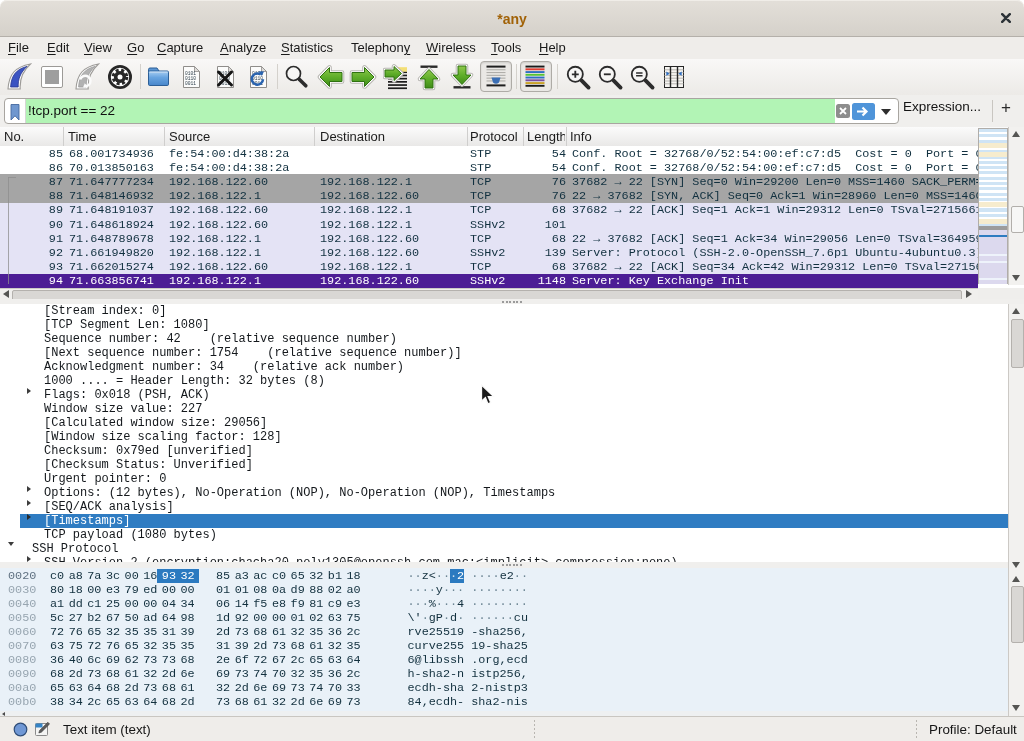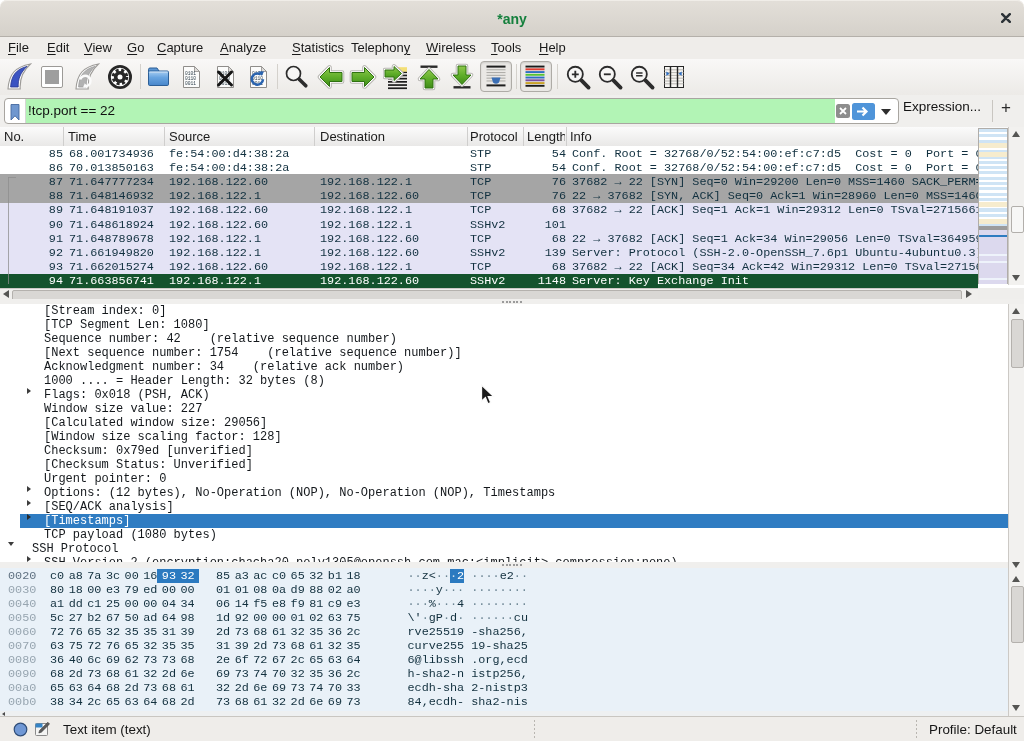--- a/index.html
+++ b/index.html
@@ -3,21 +3,21 @@
 <style>
 html,body{margin:0;padding:0;}
 body{width:1024px;height:741px;position:relative;overflow:hidden;
   font-family:"Liberation Sans",sans-serif;background:#fff;}
 .abs{position:absolute;}
 
 #titlebar{left:0;top:0;width:1024px;height:36px;background:linear-gradient(#e3dfd9,#d5d1ca);
   border-bottom:1px solid #b4b0aa;border-radius:7px 7px 0 0;
   box-shadow:inset 0 1px 0 #f0ede8;}
 #title{left:0;top:11px;width:1024px;text-align:center;font-size:14px;
-  font-weight:bold;color:#15803d;}
+  font-weight:bold;color:#a16207;}
 #closex{left:1001px;top:13px;width:10px;height:10px;}
 
 #menubar{left:0;top:37px;width:1024px;height:22px;background:#efedea;}
 .mi{position:absolute;top:3px;font-size:13px;color:#1a1a1a;}
 .mi u{text-decoration:underline;text-underline-offset:2px;}
 
 #toolbar{left:0;top:59px;width:1024px;height:36px;
   background:linear-gradient(#f9f8f7,#eceae7);border-bottom:1px solid #c3bfba;}
 .tsep{position:absolute;top:5px;width:1px;height:25px;background:#d4d1cc;}
 .tbtn{position:absolute;top:3px;width:28px;height:28px;}
@@ -46,21 +46,21 @@
 .prow{position:absolute;left:0;width:978px;height:14.2px;font-size:11.8px;
   font-family:"Liberation Mono",monospace;color:#11303f;white-space:nowrap;
   overflow:hidden;}
 .prow div{position:absolute;top:0.5px;white-space:pre;}
 .c-no{left:0;width:63px;text-align:right;}
 .c-t{left:69px;}.c-s{left:169px;}.c-d{left:320px;}.c-p{left:470px;}
 .c-l{left:500px;width:66px;text-align:right;}.c-i{left:572px;}
 .rw{background:#fff;}
 .rg{background:#a5a5a5;}
 .rl{background:#e4e3f5;}
-.rs{background:#14532d;color:#fff;}
+.rs{background:#4c1d95;color:#fff;}
 
 #mmap{left:978px;top:0.5px;width:30px;height:156px;}
 .sbV{background:#f2f1ef;border-left:1px solid #ccc9c5;}
 .sbH{background:#f0efed;border-top:1px solid #cccac6;}
 .thumb{position:absolute;background:#d9d7d4;border:1px solid #b4b1ad;
   border-radius:2px;}
 .arr{position:absolute;width:0;height:0;}
 
 .splitter{left:0;width:1024px;background:#f0efed;}
 .dots{position:absolute;left:502px;width:21px;height:2px;
@@ -101,21 +101,21 @@
     <path d="M1.2 1.2 L8.8 8.8 M8.8 1.2 L1.2 8.8" stroke="#2c3237" stroke-width="2.5" stroke-linecap="round"></path>
   </svg>
 
 <div class="abs" id="menubar">
 <span class="mi" style="left:8px"><u>F</u>ile</span>
 <span class="mi" style="left:47px"><u>E</u>dit</span>
 <span class="mi" style="left:84px"><u>V</u>iew</span>
 <span class="mi" style="left:127px"><u>G</u>o</span>
 <span class="mi" style="left:157px"><u>C</u>apture</span>
 <span class="mi" style="left:220px"><u>A</u>nalyze</span>
-<span class="mi" style="left:292px"><u>S</u>tatistics</span>
+<span class="mi" style="left:281px"><u>S</u>tatistics</span>
 <span class="mi" style="left:351px">Telephon<u>y</u></span>
 <span class="mi" style="left:426px"><u>W</u>ireless</span>
 <span class="mi" style="left:491px"><u>T</u>ools</span>
 <span class="mi" style="left:539px"><u>H</u>elp</span>
 </div>
 
 <div class="abs" id="toolbar" aria-hidden="true">
 <div class="tsep" style="left:140px"></div>
 <div class="tsep" style="left:277px"></div>
 <div class="tsep" style="left:516px"></div>

